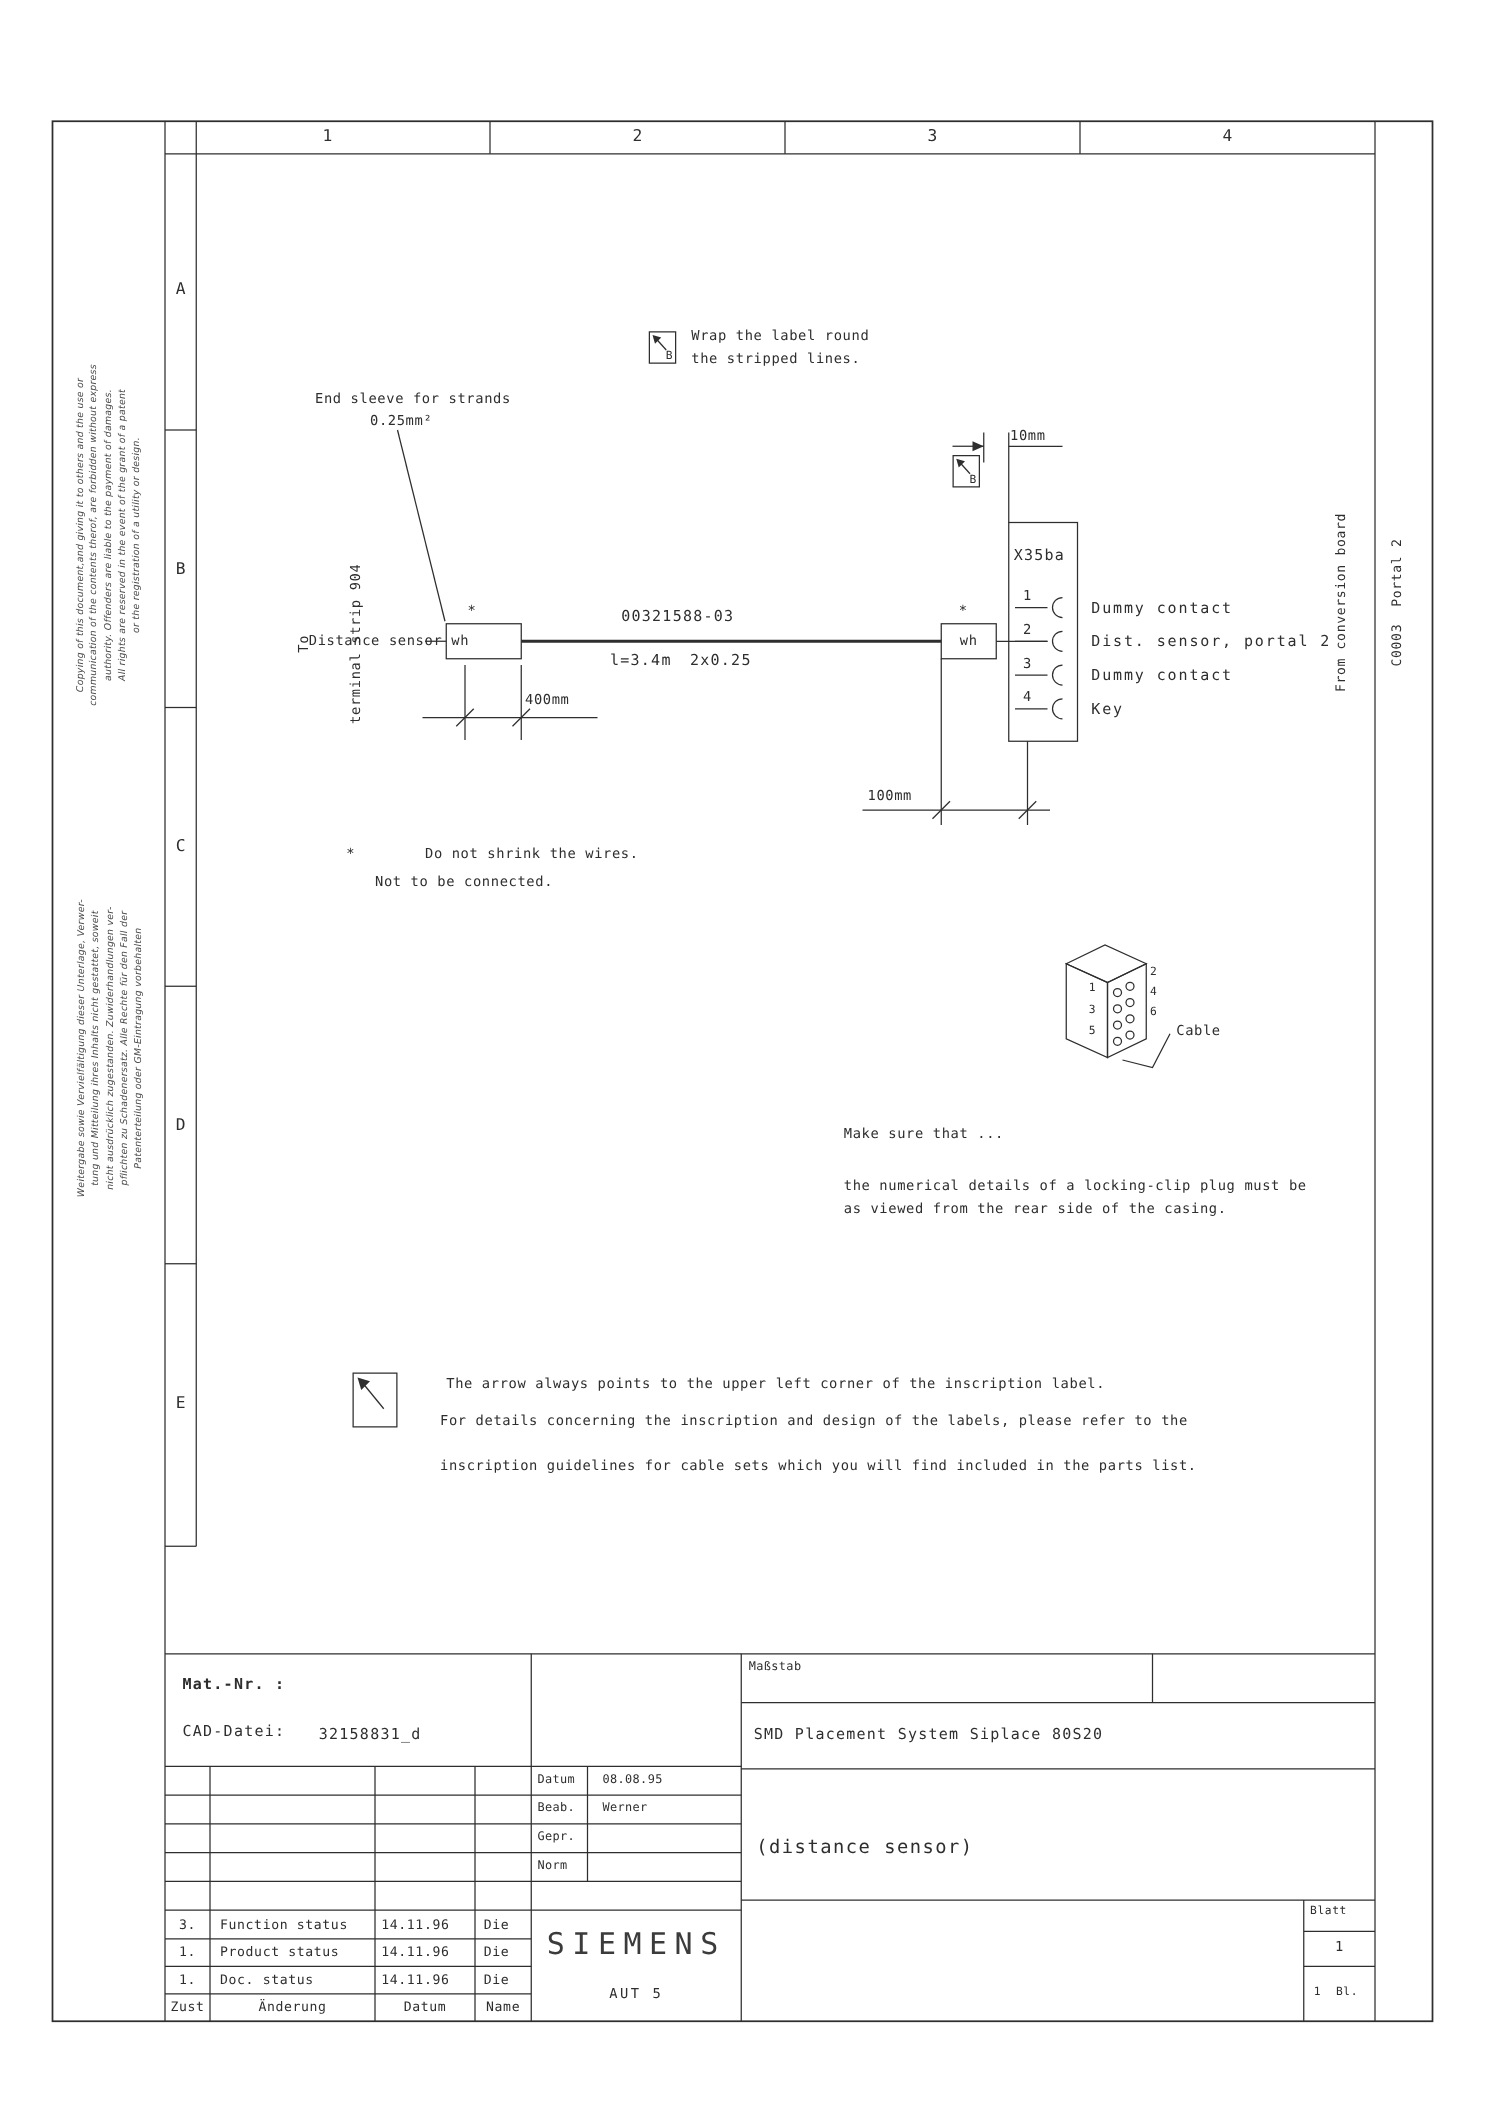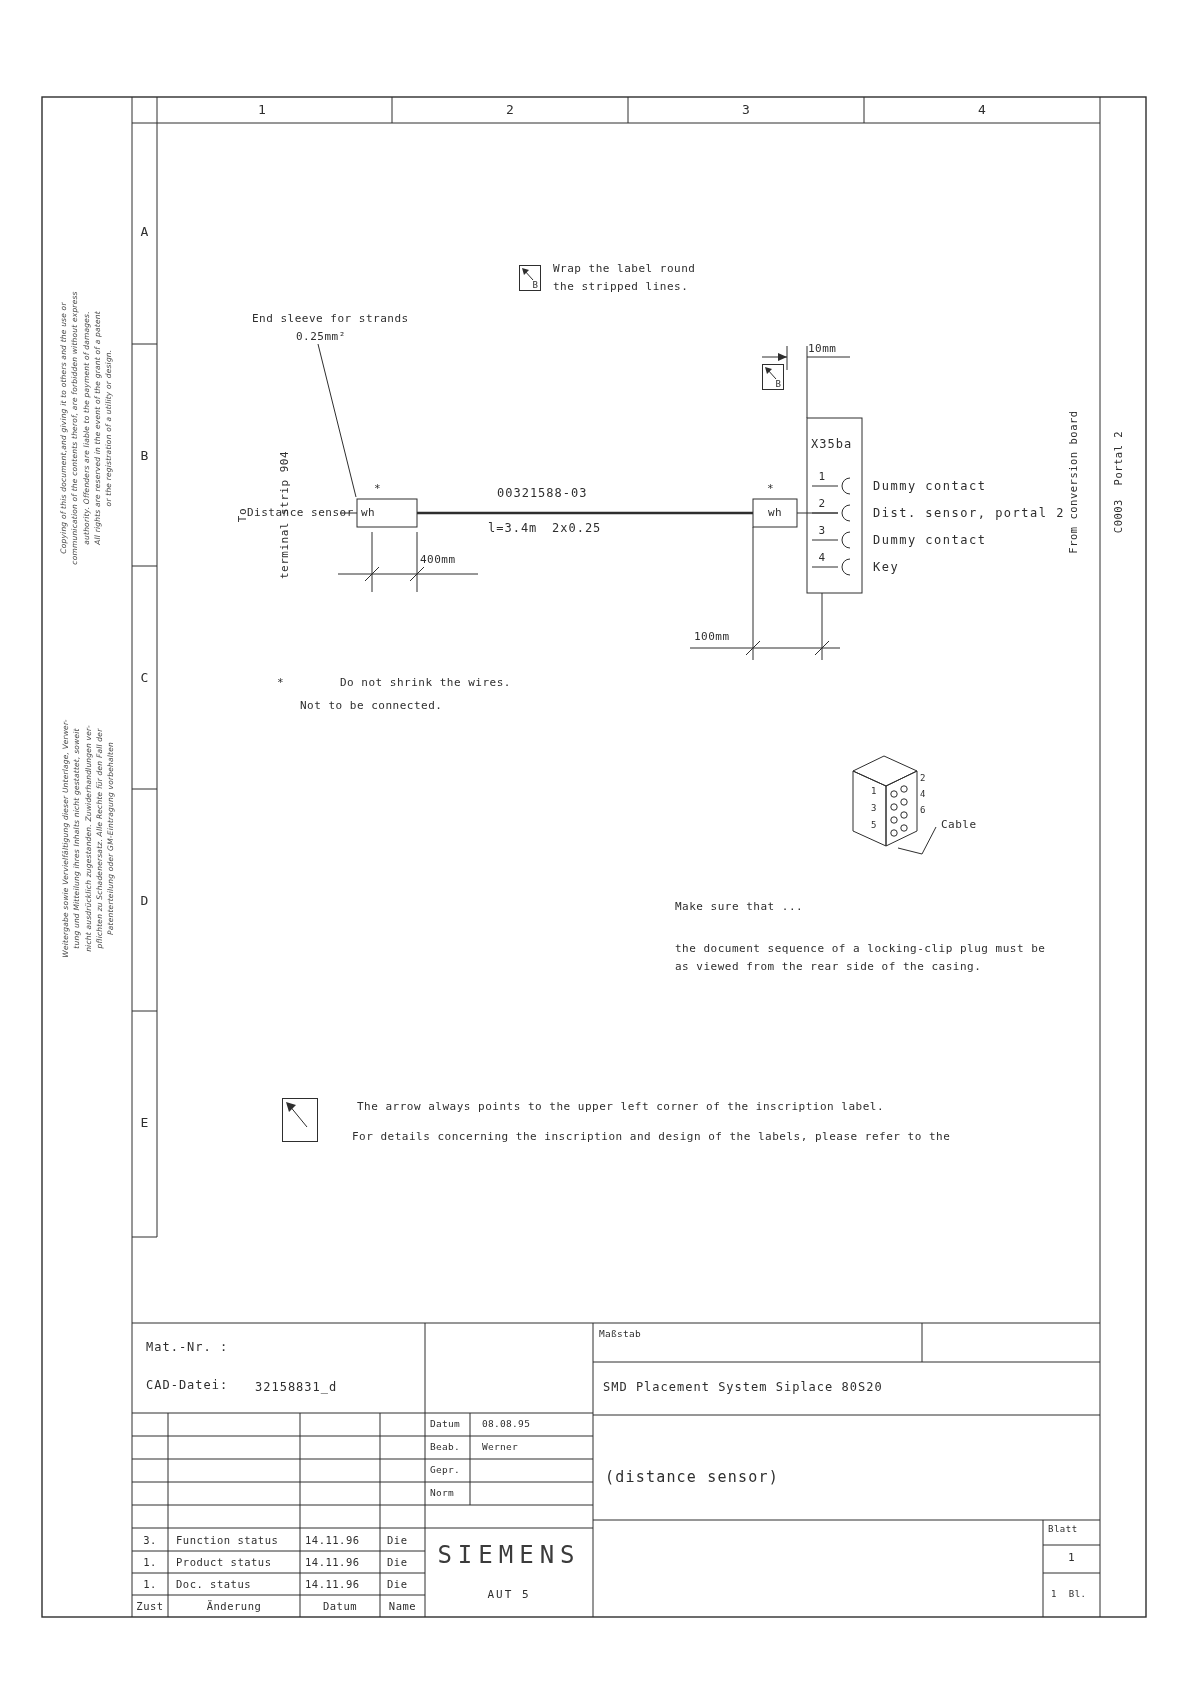--- a/index.html
+++ b/index.html
@@ -210,33 +210,34 @@
 
   <div class="t tiny" style="left:871px;top:786px;">1</div>
   <div class="t tiny" style="left:871px;top:803px;">3</div>
   <div class="t tiny" style="left:871px;top:820px;">5</div>
   <div class="t tiny" style="left:920px;top:773px;">2</div>
   <div class="t tiny" style="left:920px;top:789px;">4</div>
   <div class="t tiny" style="left:920px;top:805px;">6</div>
   <div class="t" style="left:941px;top:818px;">Cable</div>
 
   <div class="t" style="left:675px;top:900px;">Make sure that ...</div>
-  <div class="t" style="left:675px;top:942px;">the document sequence of a locking-clip plug must be</div>
+  <div class="t" style="left:675px;top:942px;">the numerical details of a locking-clip plug must be</div>
   <div class="t" style="left:675px;top:960px;">as viewed from the rear side of the casing.</div>
 
   <div class="labelicon" style="left:282px;top:1098px;width:34px;height:42px;">
     <svg width="34" height="42">
       <line x1="24" y1="28" x2="6" y2="6" stroke="#2e2e2e" stroke-width="1"></line>
       <polygon points="3,3 13,6 6,13" fill="#2e2e2e"></polygon>
     </svg>
   </div>
   <div class="t" style="left:357px;top:1100px;">The arrow always points to the upper left corner of the inscription label.</div>
   <div class="t" style="left:352px;top:1130px;">For details concerning the inscription and design of the labels, please refer to the</div>
-
-  <div class="t mid" style="left:146px;top:1340px;">Mat.-Nr. :</div>
+  <div class="t" style="left:352px;top:1166px;">inscription guidelines for cable sets which you will find included in the parts list.</div>
+
+  <div class="t mid" style="left:146px;top:1340px;font-weight:bold;">Mat.-Nr. :</div>
   <div class="t mid" style="left:146px;top:1378px;">CAD-Datei:</div>
   <div class="t mid" style="left:255px;top:1380px;">32158831_d</div>
 
   <div class="t small" style="left:430px;top:1418px;">Datum</div>
   <div class="t small" style="left:482px;top:1418px;">08.08.95</div>
   <div class="t small" style="left:430px;top:1441px;">Beab.</div>
   <div class="t small" style="left:482px;top:1441px;">Werner</div>
   <div class="t small" style="left:430px;top:1464px;">Gepr.</div>
   <div class="t small" style="left:482px;top:1464px;"></div>
   <div class="t small" style="left:430px;top:1487px;">Norm</div>

